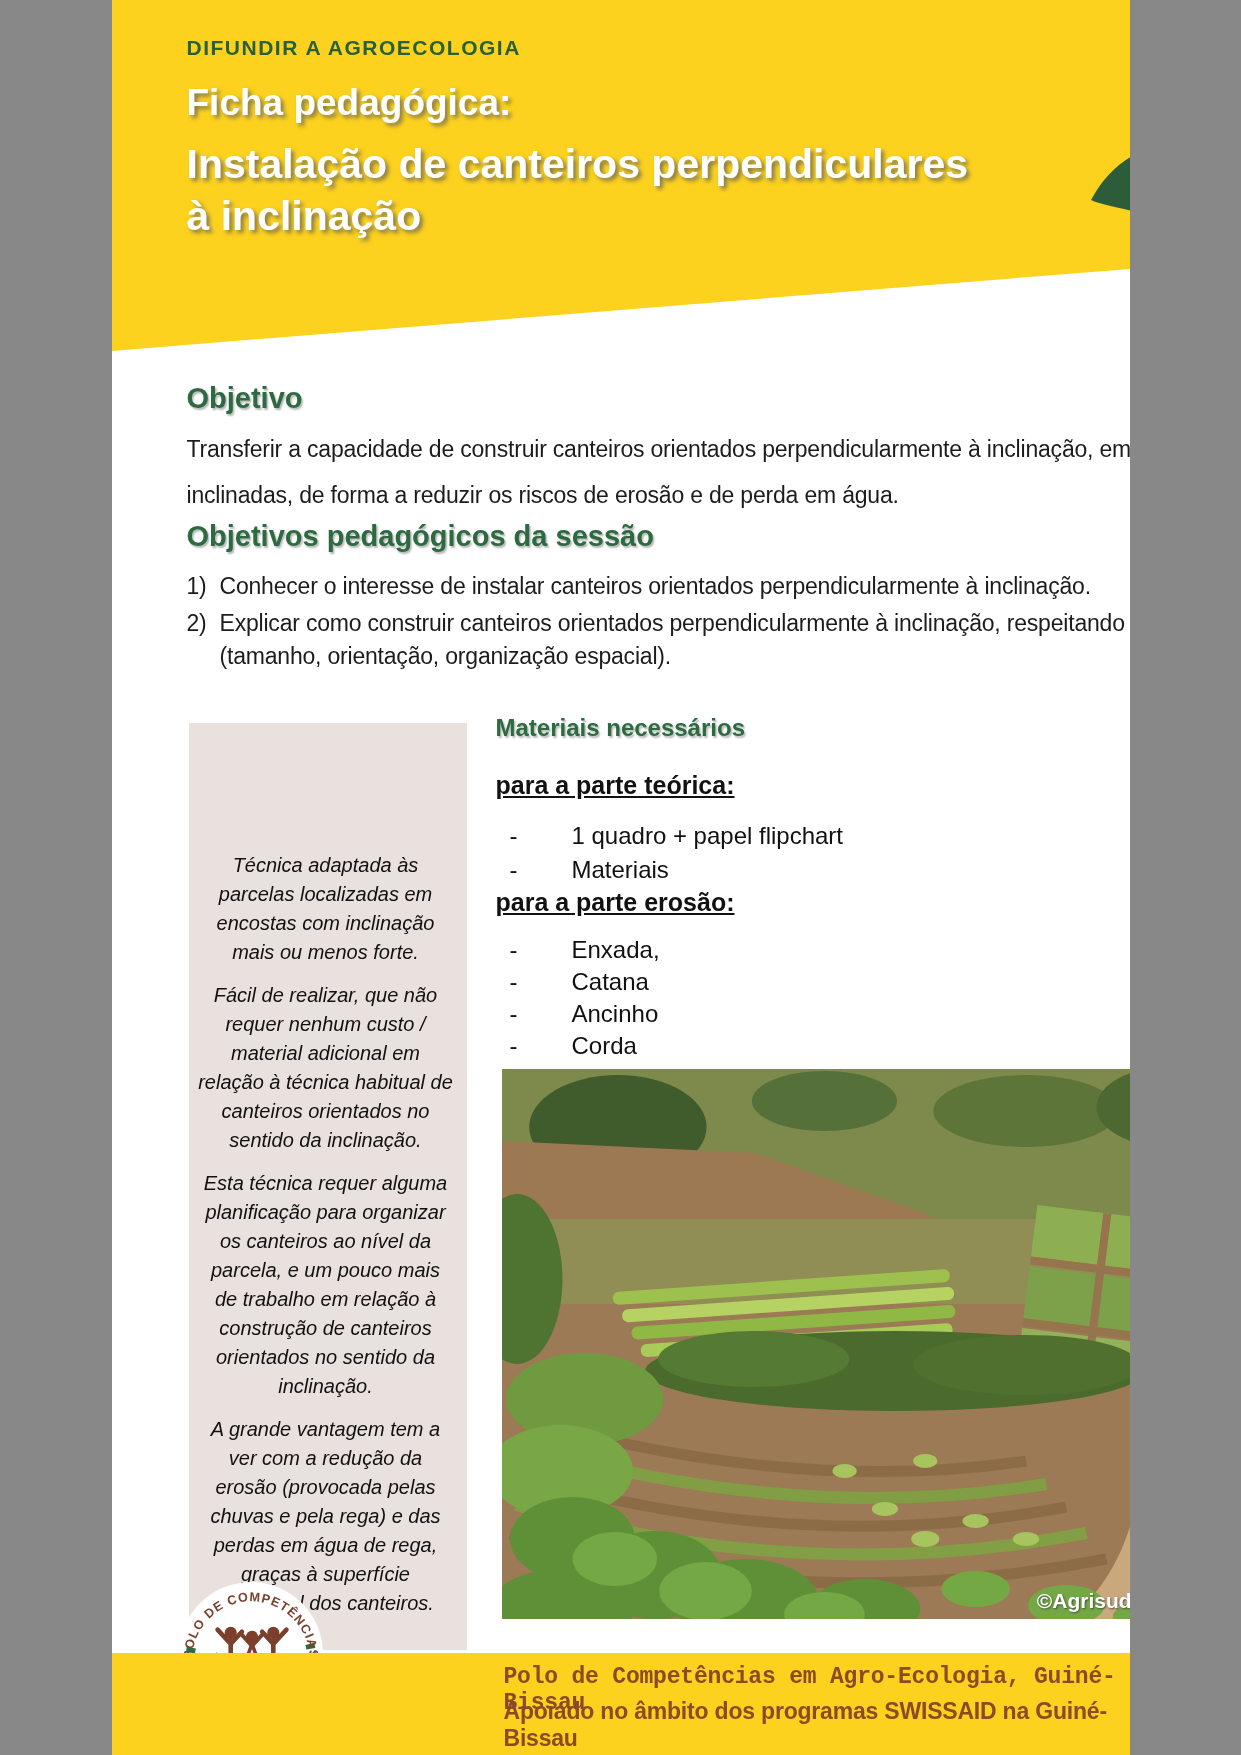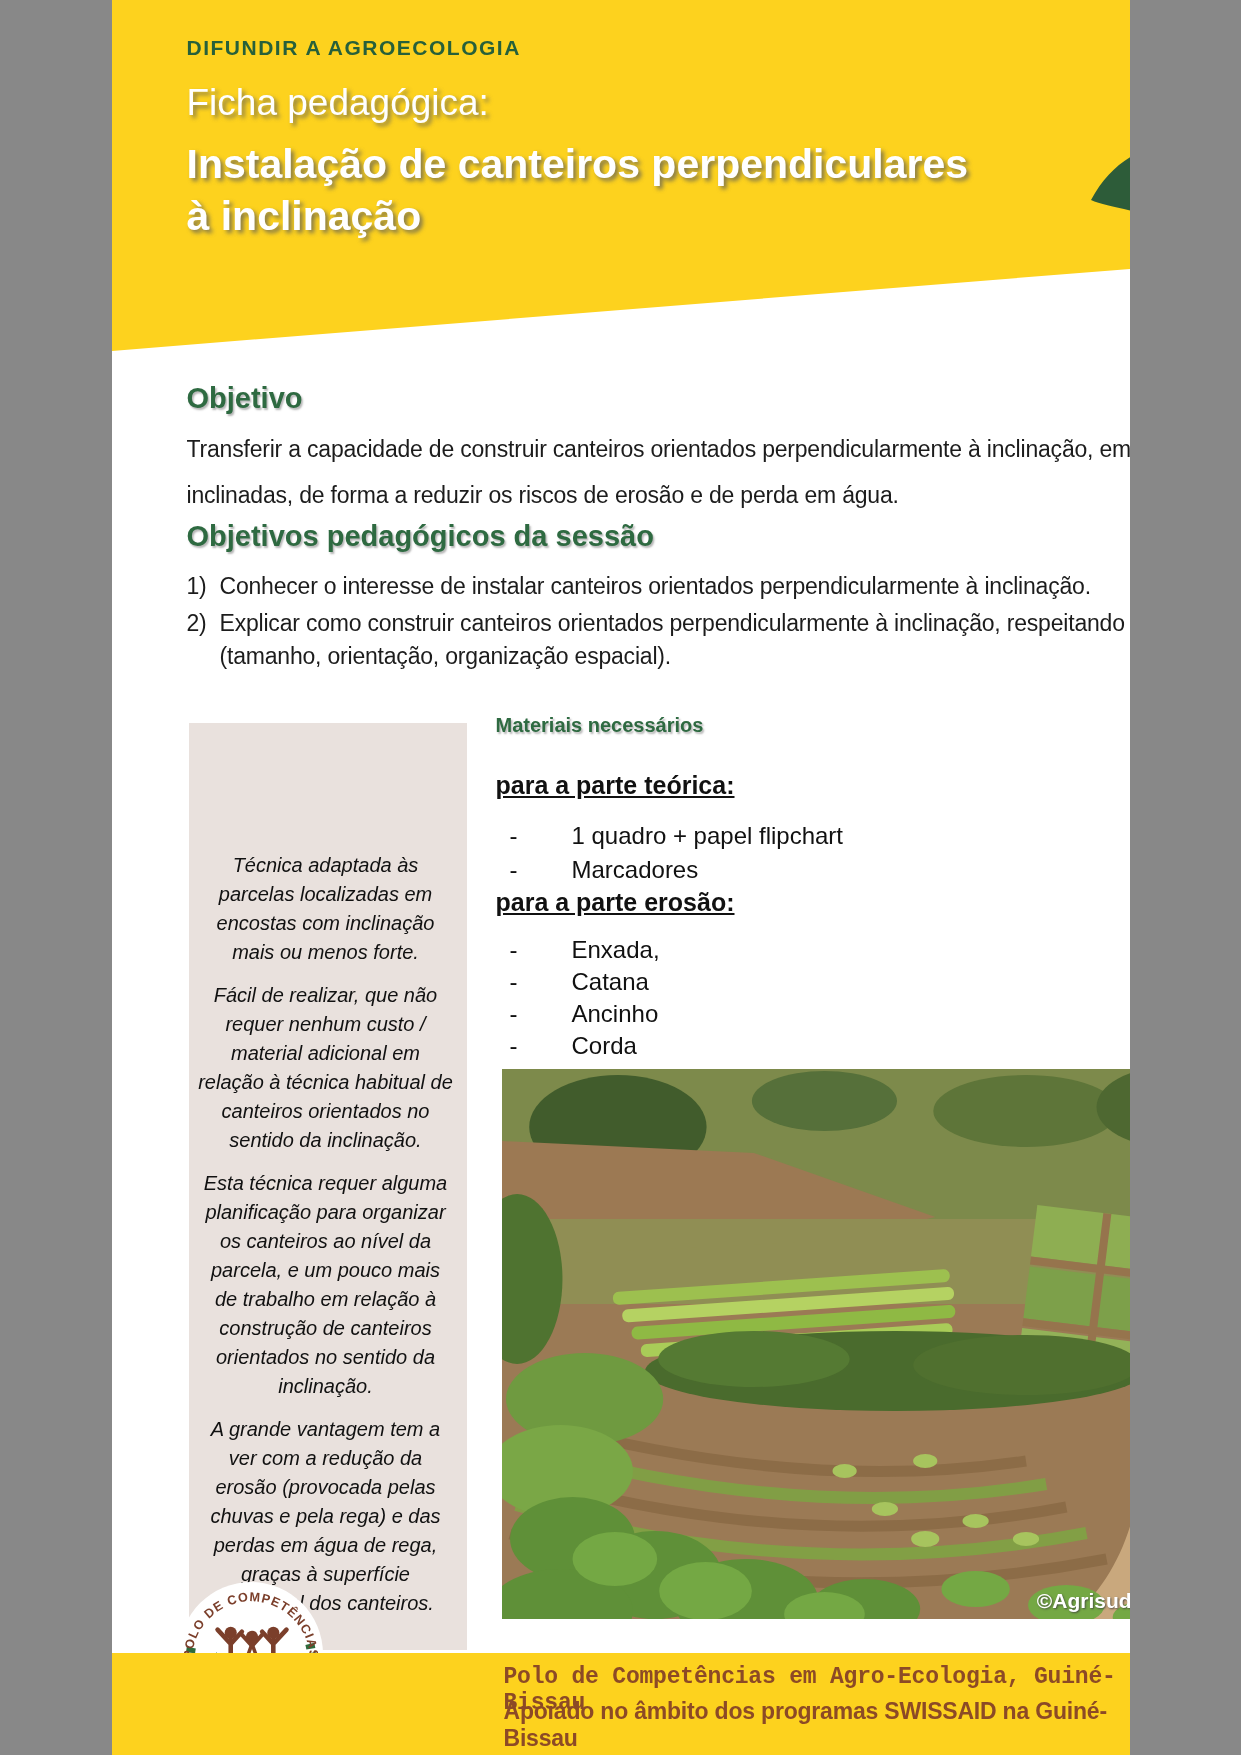--- a/index.html
+++ b/index.html
@@ -13,21 +13,21 @@
     position:absolute;left:0;top:0;width:1241px;height:352px;
     background:#FDD21E;
     clip-path:polygon(0 0,1241px 0,1241px 251px,0 351px);
   }
   .kicker{
     position:absolute;left:75px;top:36px;
     font-size:21px;font-weight:bold;letter-spacing:1.5px;color:#27603A;
   }
   .title-small{
     position:absolute;left:75px;top:82px;
-    font-size:37px;font-weight:normal;color:#ffffff;
+    font-size:37px;font-weight:bold;color:#ffffff;
     text-shadow:3px 3px 4px rgba(90,90,90,0.75);
   }
   .title-main{
     position:absolute;left:75px;top:138px;width:820px;
     font-size:41px;font-weight:bold;color:#ffffff;line-height:52px;
     text-shadow:3px 3px 4px rgba(90,90,90,0.75);
   }
   .hand-icon{position:absolute;left:962px;top:22px;width:262px;height:220px;}
   
   .h-green{
@@ -50,21 +50,21 @@
   .sidebar{
     position:absolute;left:77px;top:723px;width:278px;height:927px;
     background:#E9E1DD;
   }
   .sidebar-inner{
     padding:128px 13px 0 9px;
     font-style:italic;font-size:20px;line-height:29px;text-align:center;color:#111;
   }
   .sidebar-inner p{margin:0 0 14px 0;}
   
-  .materials-h{position:absolute;left:384px;top:714px;font-size:20px;}
+  .materials-h{position:absolute;left:384px;top:714px;font-size:24px;}
   .mat-label{
     position:absolute;left:384px;font-size:25px;font-weight:bold;
     text-decoration:underline;color:#111;
   }
   .mat-label-theory{top:771px;}
   .mat-label-practice{top:888px;}
   .mat-item{
     position:absolute;left:398px;width:560px;font-size:24px;color:#111;
   }
   .mat-item .dash{display:inline-block;width:62px;}
@@ -164,21 +164,21 @@
     </div>
   </div>
 
   <div class="h-green materials-h">Materiais necessários</div>
 
   <div class="mat-label mat-label-theory">para a parte teórica:</div>
   <div class="mat-item" style="top:822px;">
     <span class="dash">-</span><span>1 quadro + papel flipchart</span>
   </div>
   <div class="mat-item" style="top:856px;">
-    <span class="dash">-</span><span>Marcadores</span>
+    <span class="dash">-</span><span>Materiais</span>
   </div>
 
   <div class="mat-label mat-label-practice">para a parte erosão:</div>
   <div class="mat-item" style="top:936px;">
     <span class="dash">-</span><span>Enxada,</span>
   </div>
   <div class="mat-item" style="top:968px;">
     <span class="dash">-</span><span>Catana</span>
   </div>
   <div class="mat-item" style="top:1000px;">

